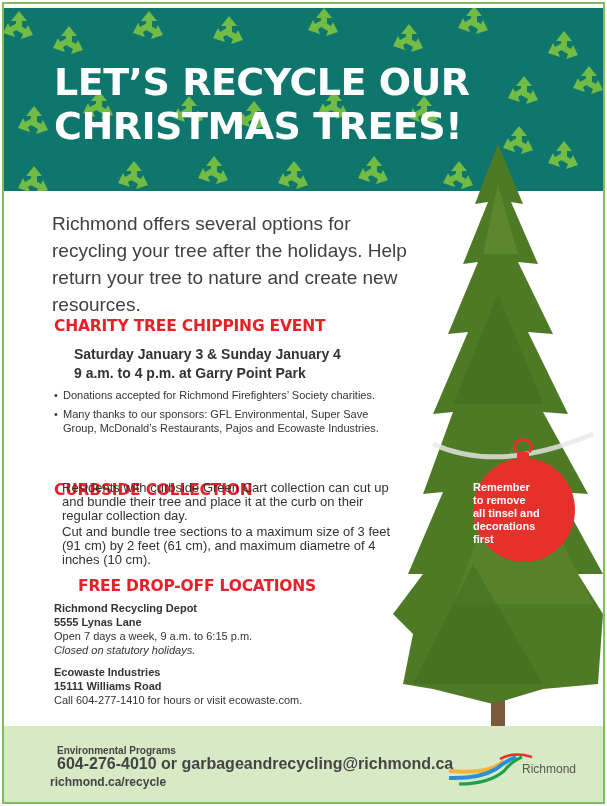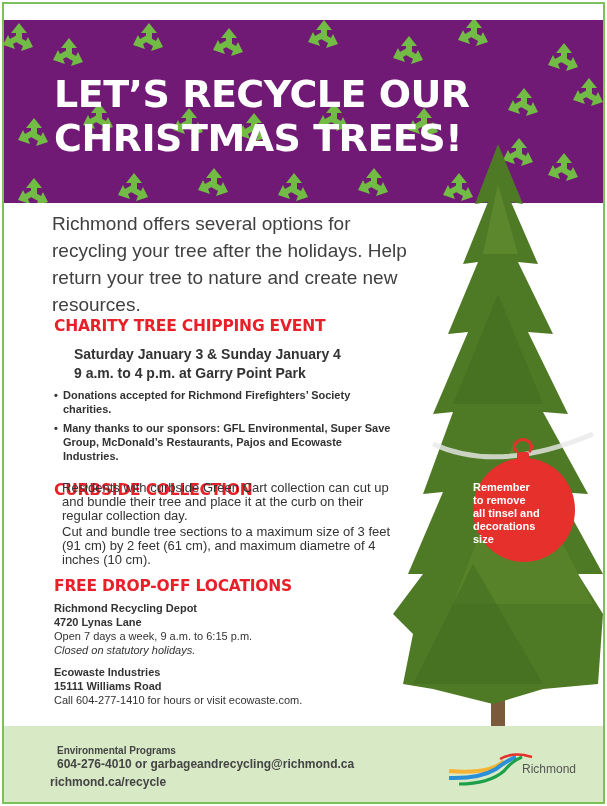--- a/index.html
+++ b/index.html
@@ -1,35 +1,35 @@
 <!DOCTYPE html>
 <html><head>
   <meta charset="utf-8">
   <style>
     * { box-sizing: border-box; margin: 0; padding: 0; }
     html, body { width: 607px; height: 806px; background: #ffffff; overflow: hidden; }
     body { font-family: "Liberation Sans", "DejaVu Sans", sans-serif; color: #3a3a3a; position: relative; }
 
     .page { position: absolute; left: 2px; top: 2px; width: 603px; height: 802px; border: 2px solid #7cc05a; background: #fff; overflow: hidden; }
 
-    .banner { position: absolute; left: 0; top: 16px; width: 599px; height: 183px; background: #701a75; overflow: hidden; }
+    .banner { position: absolute; left: 0; top: 4px; width: 599px; height: 183px; background: #0f766e; overflow: hidden; }
     .recycle-bg { position: absolute; left: 0; top: 0; width: 100%; height: 100%; }
     .banner-title { position: absolute; left: 50px; top: 52px; width: 480px; color: #ffffff; font-family: "DejaVu Sans", sans-serif; font-weight: bold; font-size: 38px; line-height: 44px; letter-spacing: -0.5px; }
 
     .tree { position: absolute; right: 0; top: 140px; width: 210px; height: 585px; }
 
     .intro { position: absolute; left: 48px; top: 206px; width: 370px; font-size: 19px; line-height: 27px; color: #404040; }
 
     .section-h { position: absolute; left: 50px; font-family: "DejaVu Sans", sans-serif; font-weight: bold; color: #e8202a; font-size: 15.5px; letter-spacing: -0.2px; }
     .h1 { top: 313px; }
     .h2 { top: 477px; }
-    .h3 { top: 573px; }
+    .h3 { top: 573px; margin-left: 24px; }
 
     .event-date { position: absolute; left: 50px; top: 341px; font-weight: bold; font-size: 14px; line-height: 19px; color: #333; width: 360px; margin-left: 20px; }
-    .bullets { position: absolute; left: 50px; top: 384px; width: 340px; font-size: 11px; line-height: 14px; color: #333; list-style: none; font-weight: bold; }
+    .bullets { position: absolute; left: 50px; top: 384px; width: 340px; font-size: 11px; line-height: 14px; color: #333; list-style: none; }
     .bullets li { padding-left: 9px; position: relative; margin-bottom: 5px; }
     .bullets li::before { content: "•"; position: absolute; left: 0; top: 0; }
 
     .para { position: absolute; left: 58px; width: 340px; font-size: 13px; line-height: 14px; color: #333; }
     .p1 { top: 477px; }
     .p2 { top: 521px; }
 
     .loc { position: absolute; left: 50px; width: 300px; font-size: 11px; line-height: 14px; color: #333; }
     .loc1 { top: 597px; }
     .loc2 { top: 661px; }
@@ -37,21 +37,21 @@
     .loc i { display: block; font-style: italic; }
 
     .ornament { position: absolute; left: 465px; top: 434px; width: 110px; height: 130px; }
     .ornament-ring { position: absolute; left: 44px; top: 0; width: 20px; height: 18px; border: 3px solid #e5302b; border-radius: 50%; border-bottom-color: transparent; }
     .ornament-cap { position: absolute; left: 48px; top: 14px; width: 12px; height: 8px; background: #e5302b; border-radius: 2px; }
     .ornament-ball { position: absolute; left: 4px; top: 20px; width: 102px; height: 104px; background: #e5302b; border-radius: 50%; }
     .ornament-text { position: absolute; left: 4px; top: 43px; width: 102px; text-align: left; color: #fff; font-weight: bold; font-size: 11px; line-height: 13px; }
 
     .footer { position: absolute; left: 0; top: 722px; width: 599px; height: 76px; background: #d8e9c6; padding-left: 12px; }
     .footer-dept { position: absolute; left: 53px; top: 19px; font-size: 10px; font-weight: bold; color: #444; line-height: 12px; }
-    .footer-contact { position: absolute; left: 53px; top: 32px; font-size: 12px; font-weight: bold; color: #444; line-height: 12px; }
+    .footer-contact { position: absolute; left: 53px; top: 32px; font-size: 16px; font-weight: bold; color: #444; line-height: 12px; }
     .footer-url { position: absolute; left: 46px; top: 49px; font-size: 12px; font-weight: bold; color: #444; }
     .logo { position: absolute; left: 440px; top: 25px; width: 130px; height: 40px; }
     .logo-text { position: absolute; left: 518px; top: 36px; font-size: 12px; color: #555; }
   </style>
 </head>
 <body>
 
 <div class="page">
 
   <div class="banner">
@@ -116,40 +116,40 @@
     <li>Many thanks to our sponsors: GFL Environmental, Super Save Group, McDonald’s Restaurants, Pajos and Ecowaste Industries.</li>
   </ul>
 
   <div class="section-h h2">CURBSIDE COLLECTION</div>
   <div class="para p1">Residents with curbside Green Cart collection can cut up and bundle their tree and place it at the curb on their regular collection day.</div>
   <div class="para p2">Cut and bundle tree sections to a maximum size of 3 feet (91 cm) by 2 feet (61 cm), and maximum diametre of 4 inches (10 cm).</div>
 
   <div class="section-h h3">FREE DROP-OFF LOCATIONS</div>
   <div class="loc loc1">
     <b>Richmond Recycling Depot</b>
-    <b>4720 Lynas Lane</b>
+    <b>5555 Lynas Lane</b>
     <span>Open 7 days a week, 9 a.m. to 6:15 p.m.</span>
     <i>Closed on statutory holidays.</i>
   </div>
   <div class="loc loc2">
     <b>Ecowaste Industries</b>
     <b>15111 Williams Road</b>
     <span>Call 604-277-1410 for hours or visit ecowaste.com.</span>
   </div>
 
   <div class="ornament">
     <div class="ornament-ring"></div>
     <div class="ornament-cap"></div>
     <div class="ornament-ball"></div>
     <div class="ornament-text">
       <div>Remember</div>
       <div>to remove</div>
       <div>all tinsel and</div>
       <div>decorations</div>
-      <div>size</div>
+      <div>first</div>
     </div>
   </div>
 
   <div class="footer">
     <div class="footer-dept">Environmental Programs</div>
     <div class="footer-contact">604-276-4010 or garbageandrecycling@richmond.ca</div>
     <div class="footer-url">richmond.ca/recycle</div>
     <svg class="logo" viewBox="0 0 130 40">
       <path d="M5,20 Q30,22 45,18 Q55,15 60,10" stroke="#f5b335" stroke-width="4" fill="none"></path>
       <path d="M5,27 Q35,28 52,18 Q62,10 72,6" stroke="#2a8fd8" stroke-width="4" fill="none"></path>

